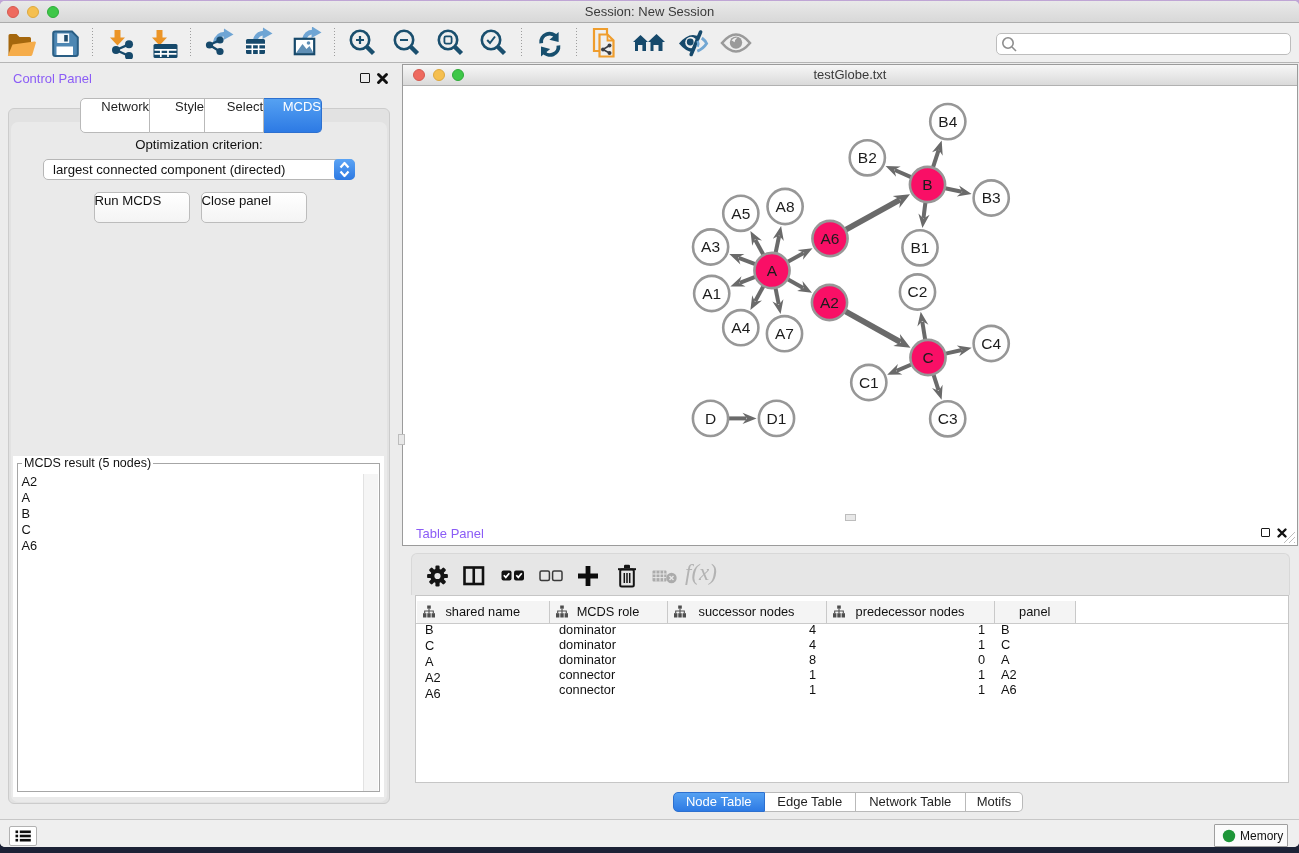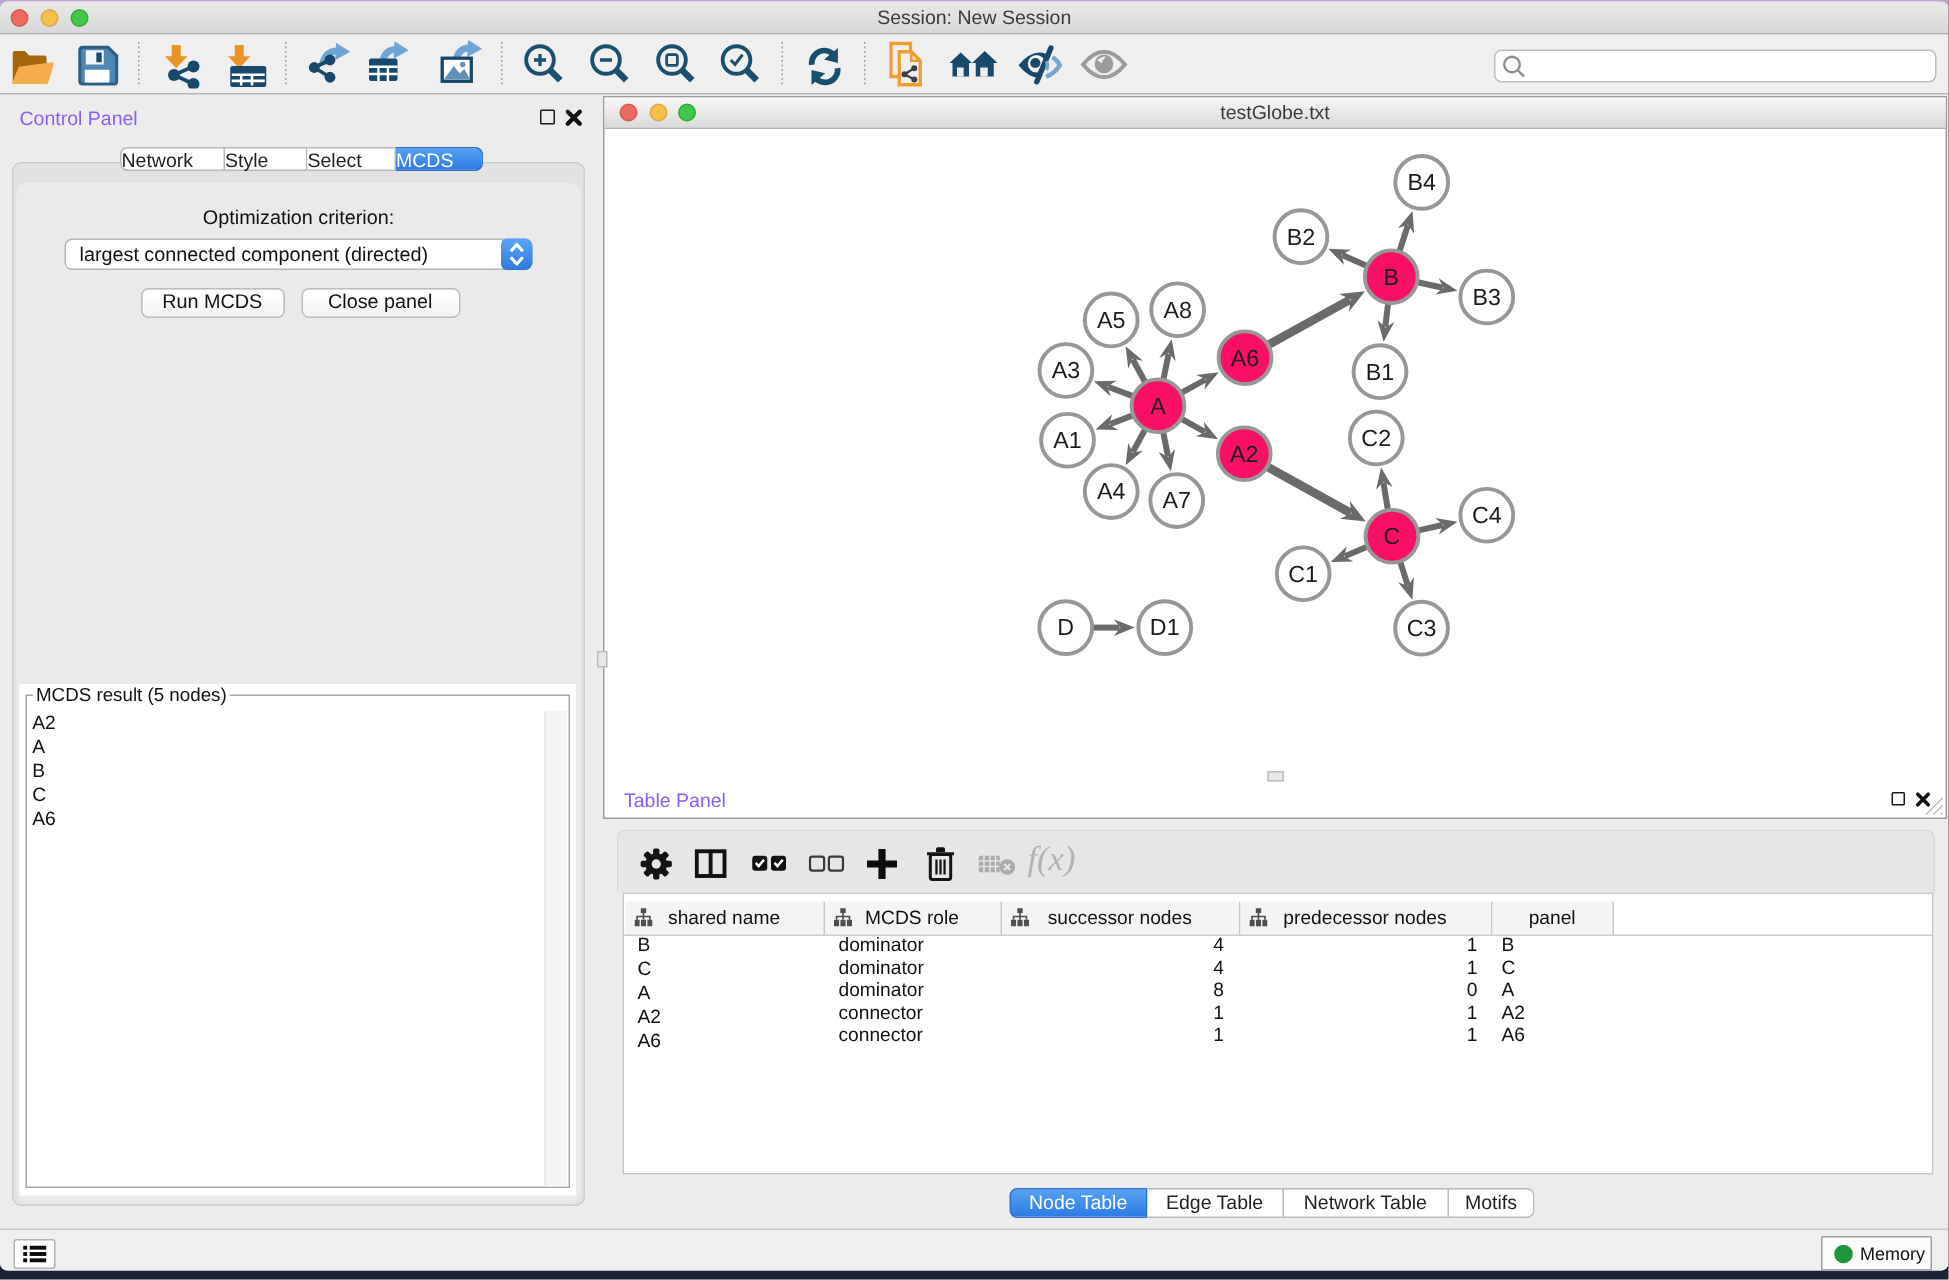--- a/index.html
+++ b/index.html
@@ -14,31 +14,31 @@
 .tl.yel{background:#f5bf4f;border:1px solid #dda83d}
 .tl.grn{background:#3ec748;border:1px solid #2fab3a}
 .wtitle{font-size:13px;color:#3a3a3a}
 #toolbar{left:0;top:22px;width:1299px;height:39px;background:#efefef;border-bottom:1px solid #b5b5b5}
 .tsep{top:5px;width:1px;height:30px;background-image:linear-gradient(#9e9e9e 33%,rgba(0,0,0,0) 0%);background-size:1px 3px}
 #searchbox{left:996px;top:10px;width:293px;height:20px;background:#fff;border:1px solid #bdbdbd;border-radius:5px}
 .ticon{top:4px}
 
 .ptitle{font-size:13px;color:#8b5cf6}
 .tabrow{height:18.5px;display:flex}
-.tab{box-sizing:border-box;height:16px;background:#fff;border:1px solid #b9b9b9;border-left:none;
- font-size:13px;color:#1f1f1f;text-align:left;line-height:16.5px}
+.tab{box-sizing:border-box;height:35px;background:#fff;border:1px solid #b9b9b9;border-left:none;
+ font-size:13px;color:#1f1f1f;text-align:right;line-height:16.5px}
 .tab.first{border-left:1px solid #b9b9b9;border-radius:5px 0 0 5px}
 .tab.last{border-radius:0 5px 5px 0}
 .tab.sel{background:linear-gradient(#55a1f2,#2d7ae4);border-color:#2d70cf;color:#fff}
 #cpanel{left:8px;top:107px;width:382px;height:696px;background:#e2e2e2;border:1px solid #cccccc;border-radius:6px;box-sizing:border-box}
 #cpinner{left:11px;top:121px;width:376px;height:680px;background:#eaeaea;border-radius:7px}
 #combo{left:43px;top:158px;width:312px;height:21px;box-sizing:border-box;background:#fff;border:1px solid #b6b6b6;border-radius:5px;font-size:13.2px;color:#111;line-height:20px;padding-left:9px}
 #combocap{right:-1px;top:-1px;width:21px;height:21px;background:linear-gradient(#5ba4f5,#2d79e2);border-radius:4px 5px 5px 4px}
 .btn{box-sizing:border-box;background:linear-gradient(#ffffff,#f4f4f4);border:1px solid #bcbcbc;border-radius:5px;
- font-size:13.2px;color:#111;text-align:center;line-height:15.5px;height:20px}
+ font-size:13.2px;color:#111;text-align:left;line-height:15.5px;height:31px}
 #resultwhite{left:13px;top:455px;width:371px;height:341px;background:#fff}
 #groupbox{left:4px;top:7px;width:363px;height:329px;border:1px solid #a6a6a6;box-sizing:border-box}
 #grouplabel{left:4px;top:-7px;background:#fff;padding:0 2px;font-size:12.5px;color:#111;line-height:13px}
 #resultlist{font-size:12.8px;color:#111;line-height:16px}
 #rscroll{right:1px;top:10px;width:14px;height:317px;background:#f5f5f5;border-left:1px solid #e2e2e2}
 
 #netwin{left:402px;top:64px;width:896px;height:482px;box-sizing:border-box;background:#fff;border:1px solid #9b9b9b}
 #nettitle{left:0;top:0;width:894px;height:20px;background:linear-gradient(#f7f7f7,#dadada);border-bottom:1px solid #b1b1b1}
 #nettitle .tl{top:4px}
 

